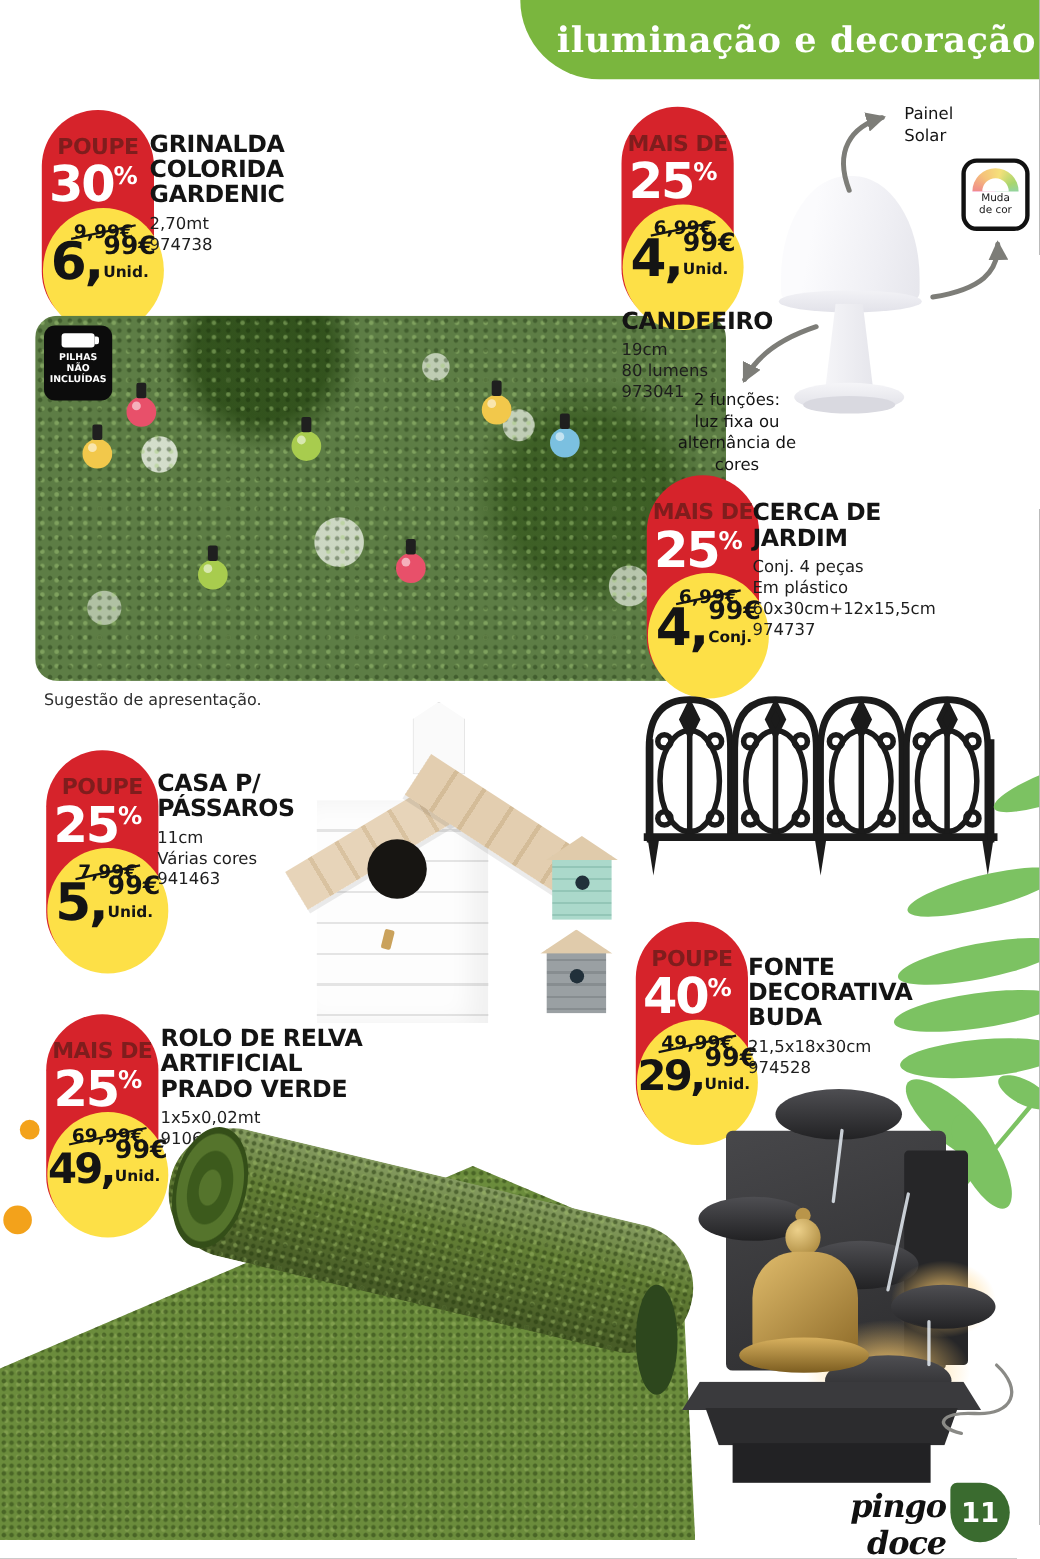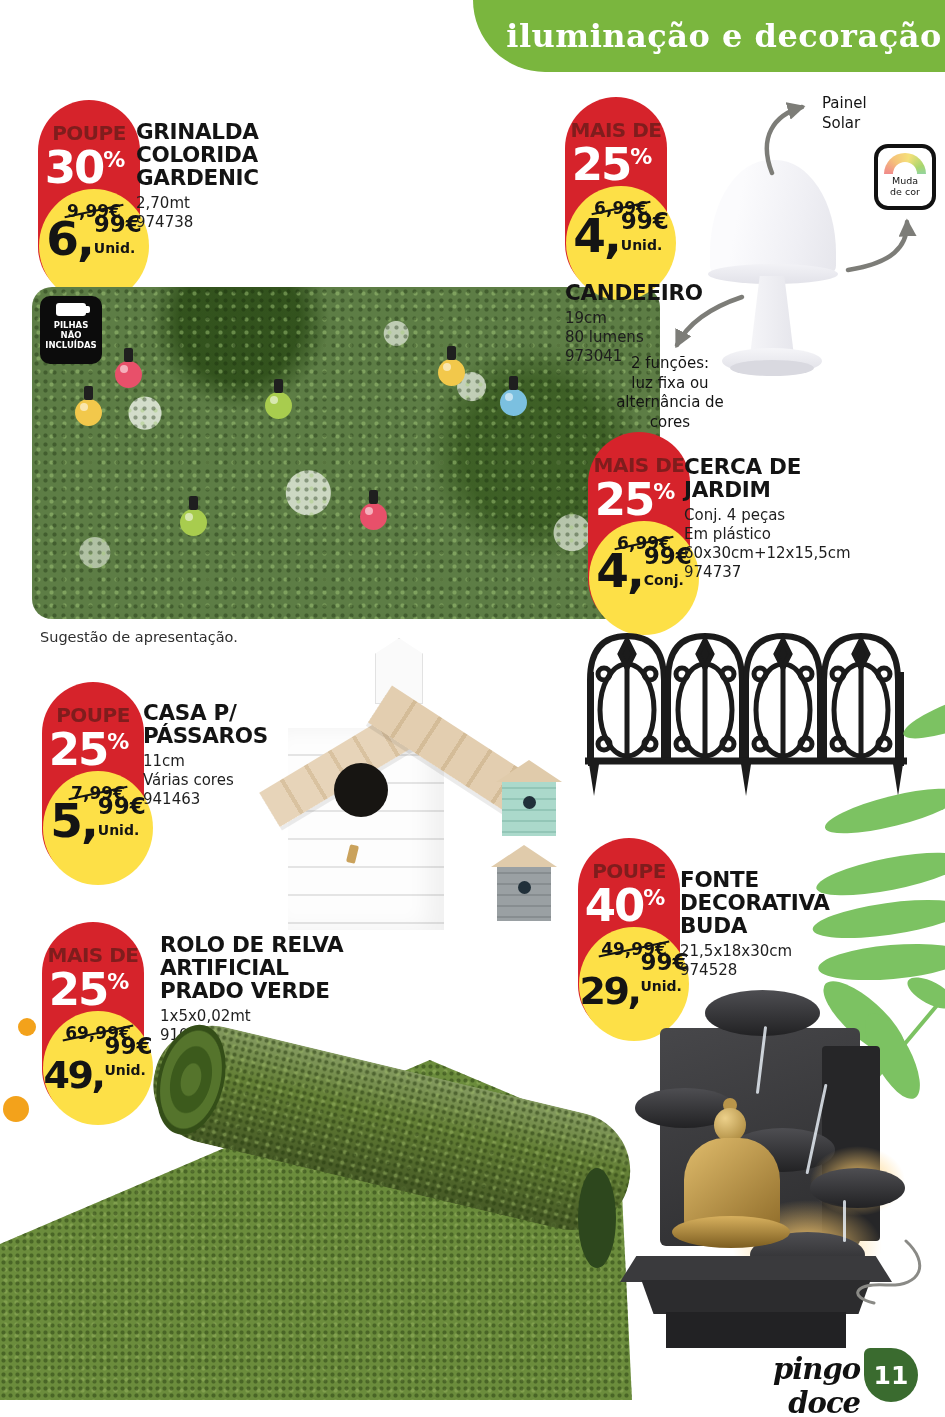--- a/index.html
+++ b/index.html
@@ -31,21 +31,21 @@
   .badge .yellow{position:absolute;left:1px;bottom:-5px;width:110px;height:114px;border-radius:50%;background:#fde047;}
   .badge .old{position:absolute;top:12px;width:110px;text-align:center;font-size:17px;font-weight:700;color:#131313;}
   .badge .strike{position:relative;display:inline-block;}
   .badge .strike::after{content:"";position:absolute;left:-3px;right:-3px;top:45%;
                         border-top:2.6px solid #151515;transform:rotate(-12deg);}
   .badge .price{position:absolute;top:26px;left:0;width:110px;display:flex;justify-content:center;}
   .badge .euros{font-size:47px;font-weight:800;letter-spacing:-2px;line-height:1;}
   .badge .cents-col{display:flex;flex-direction:column;margin-top:-2px;margin-left:1px;}
   .badge .cents{font-size:23px;font-weight:800;line-height:1;}
   .badge .unit{font-size:14px;font-weight:700;margin-top:4px;}
-  .badge.wide .euros{font-size:38px;letter-spacing:-2.5px;margin-top:19px;}
+  .badge.wide .euros{font-size:38px;letter-spacing:-2.5px;margin-top:6px;}
 
   
   .ptext{position:absolute;width:240px;}
   .ptitle{font-weight:800;font-size:21.5px;line-height:1.07;letter-spacing:-.3px;}
   .pdetails{font-size:15px;line-height:1.27;margin-top:5px;color:#1e1e1e;}
 
   
   .garland{position:absolute;left:32px;top:287px;width:628px;height:332px;border-radius:20px;overflow:hidden;
     background-color:#5d7d45;
     background-image:
@@ -388,21 +388,21 @@
       <div class="old"><span class="strike">69,99€</span></div>
       <div class="price">
         <span class="euros">49,</span>
         <span class="cents-col">
             <span class="cents">99€</span>
             <span class="unit">Unid.</span>
           </span>
       </div>
     </div>
   </div>
-  <div class="ptext" style="left:160px;top:933px;">
+  <div class="ptext" style="left:146px;top:933px;">
     <div class="ptitle ml">ROLO DE RELVA
 ARTIFICIAL
 PRADO VERDE</div>
     <div class="pdetails ml">1x5x0,02mt
 910612</div>
   </div>
 
   <div class="dot" style="left:18px;top:1018px;width:18px;height:18px;"></div>
   <div class="dot" style="left:3px;top:1096px;width:26px;height:26px;"></div>
 

